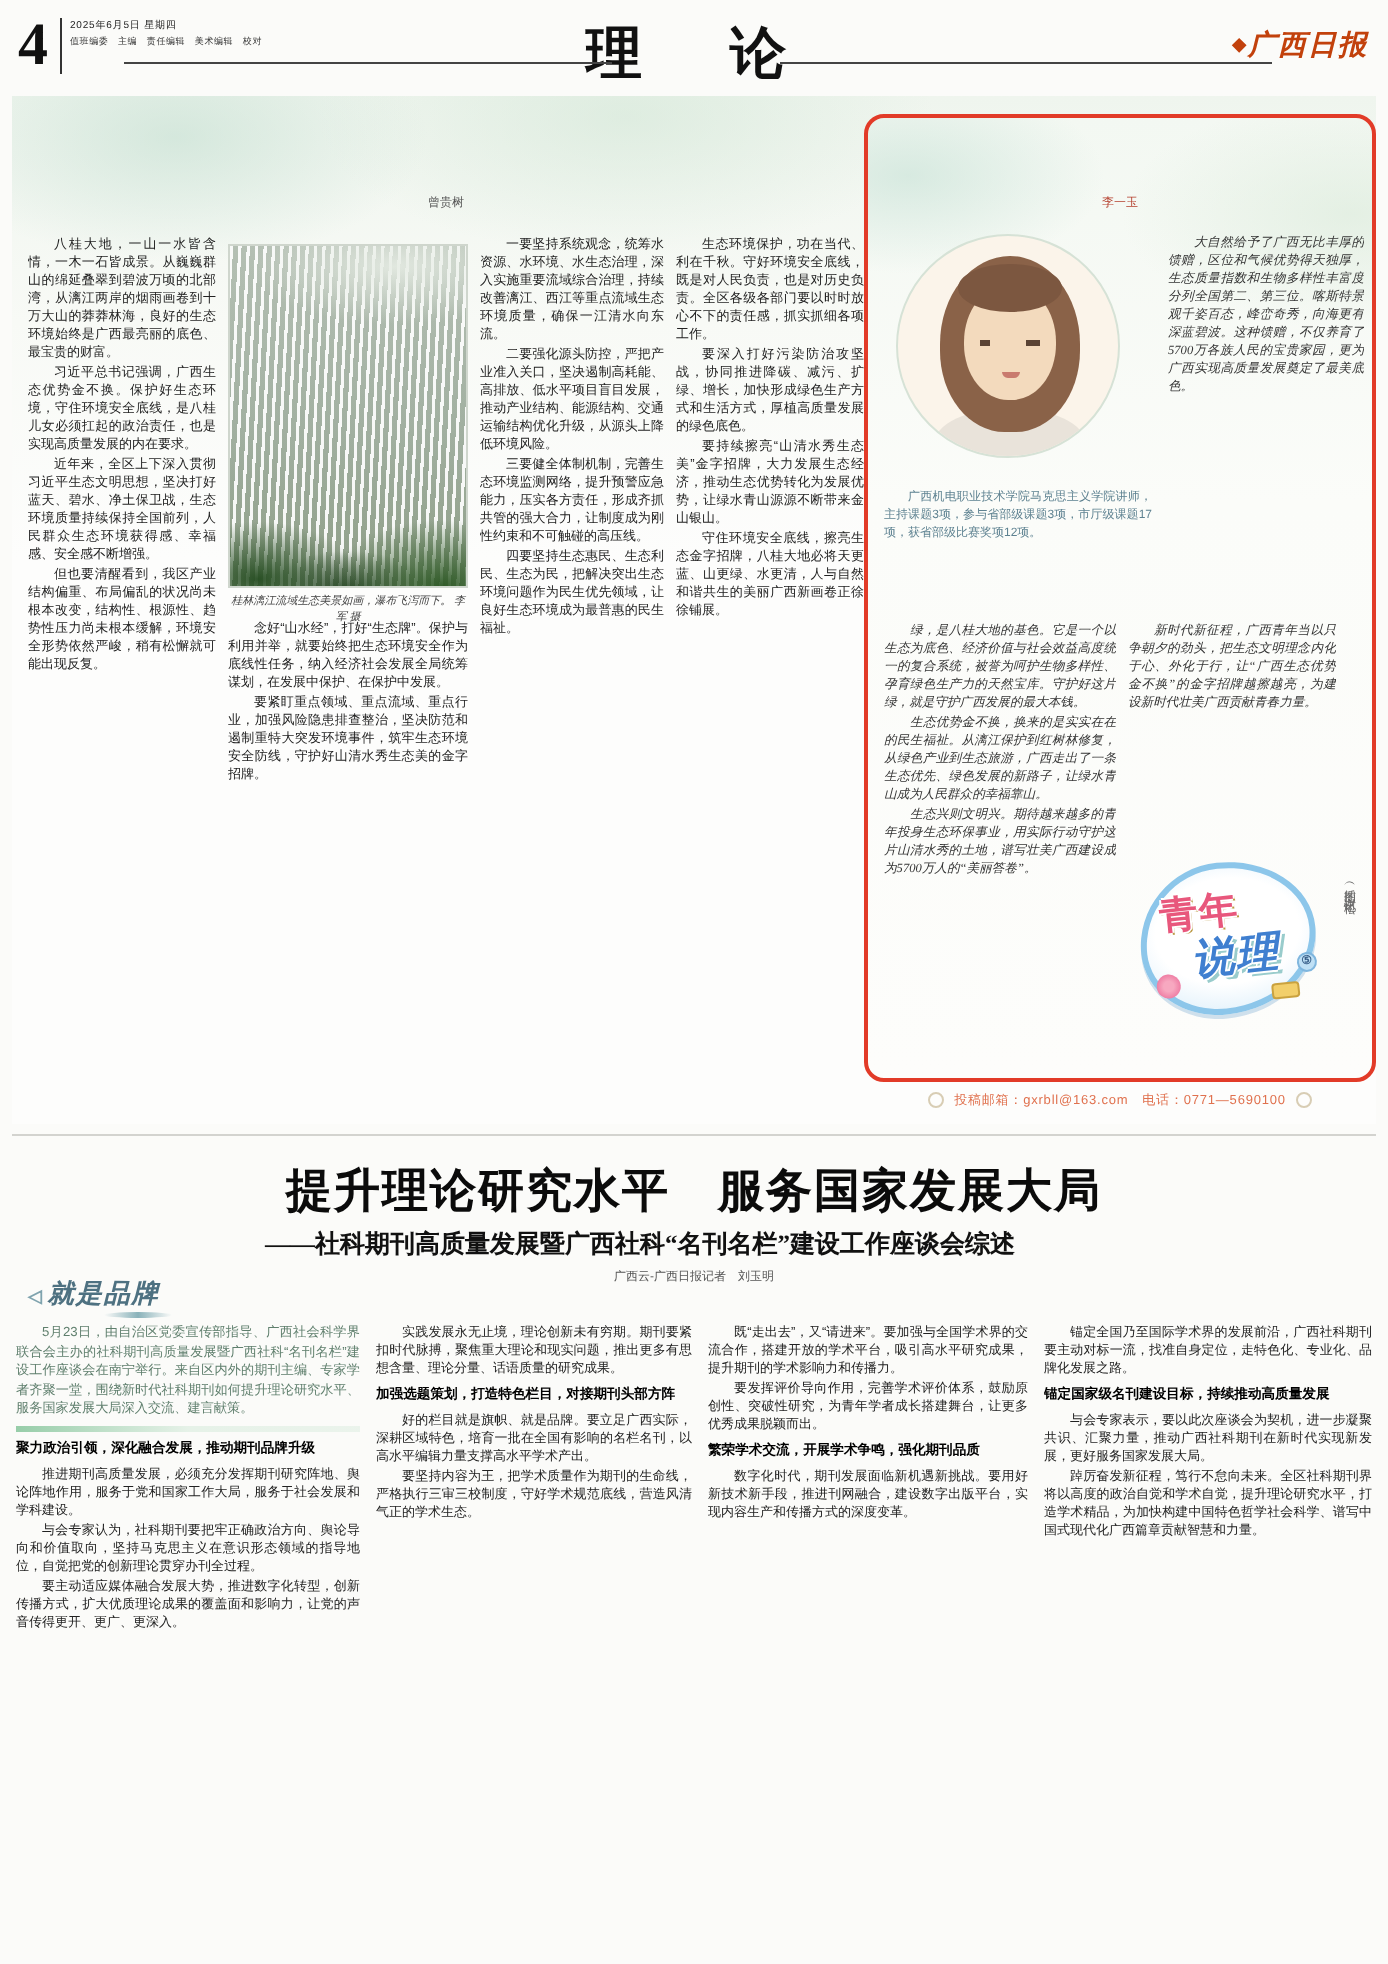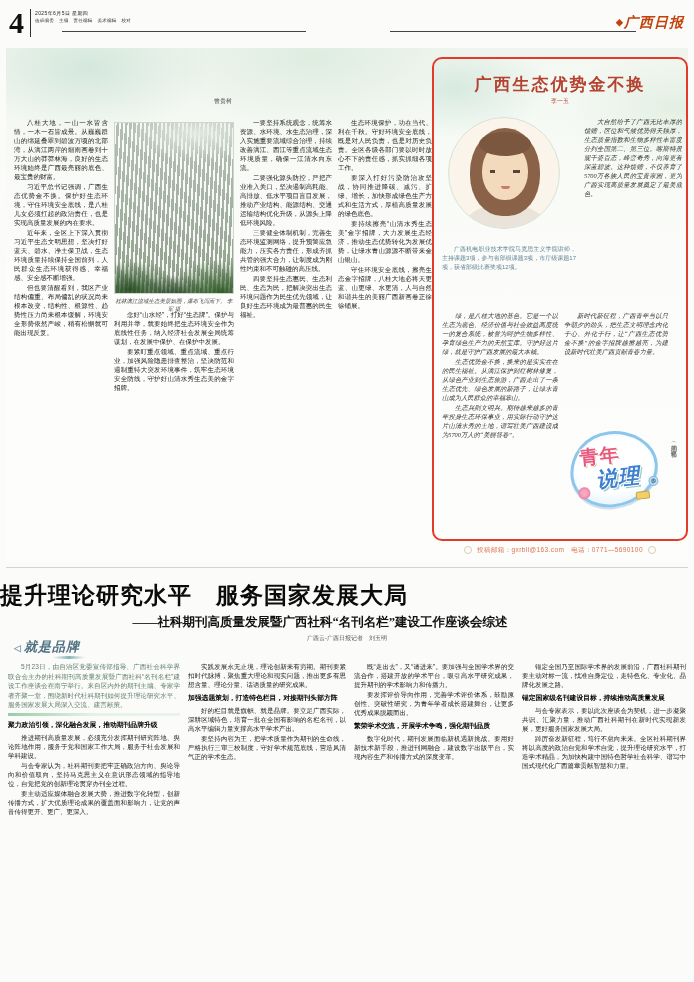--- a/index.html
+++ b/index.html
@@ -99,21 +99,21 @@
   .badge .dot5 { position:absolute; right:-2px; bottom:14px; width:10px; height:10px; border-radius:50%;
     background:#bfe0f5; border:1px solid #7fb6de; font:700 6px/9px "Liberation Sans",sans-serif; text-align:center; color:#39608a; }
   .illustration-credit { position:absolute; right:8px; top:380px; writing-mode:vertical-rl; font-size:6px; letter-spacing:1px; color:#666; }
 
   .contact-line { position:absolute; left:432px; top:546px; width:256px; text-align:center; font-size:6.5px; color:#e0714e; letter-spacing:.4px; }
   .contact-ring { display:inline-block; width:8px; height:8px; border:1px solid #d8cdb4; border-radius:50%; vertical-align:-2px; margin:0 5px; }
 
   .section-divider { position:absolute; left:6px; top:567px; width:682px; height:1px; background:#d3d3cf; }
 
   
-  .bottom-headline { position:absolute; left:0; top:580px; width:694px; text-align:left;
+  .bottom-headline { position:absolute; left:0; top:580px; width:694px; text-align:center;
     font:900 23px "Liberation Serif","DejaVu Serif",serif; color:#0b0b0b; letter-spacing:1px; }
   .bottom-subtitle { position:absolute; left:0; top:614px; width:640px; text-align:center;
     font:700 12.5px "Liberation Serif",serif; color:#111; }
   .bottom-byline { position:absolute; left:0; top:634px; width:694px; text-align:center; font-size:6px; color:#555; }
 
   .column-label { position:absolute; left:14px; top:638px; font:700 italic 13px "Liberation Serif",serif; color:#4e7181; letter-spacing:1px; }
   .column-label .mark { font-size:9px; font-style:normal; color:#7fa3ae; margin-right:2px; }
   .label-swoosh { position:absolute; left:52px; top:656px; width:34px; height:3px; border-radius:50%;
     background:linear-gradient(90deg, rgba(110,160,170,0), rgba(110,160,170,.8), rgba(110,160,170,0)); }
 
@@ -133,20 +133,23 @@
 </head>
 <body>
 
 <div class="header">
   <div class="page-num">4</div>
   <div class="head-vrule"></div>
   <div class="head-info">
     <div class="head-date">2025年6月5日 星期四</div>
     <div class="head-credits">值班编委　主编　责任编辑　美术编辑　校对</div>
   </div>
+  <div class="masthead">
+    <span class="masthead-title">理　论</span>
+  </div>
   <div class="mast-rule left"></div>
   <div class="mast-rule right"></div>
   <div class="brand"><span class="diamond">◆</span><span>广西日报</span></div>
 </div>
 
 <div class="top-panel">
   <div class="main-byline">曾贵树</div>
 
   <div class="col c1">
       <p>八桂大地，一山一水皆含情，一木一石皆成景。从巍巍群山的绵延叠翠到碧波万顷的北部湾，从漓江两岸的烟雨画卷到十万大山的莽莽林海，良好的生态环境始终是广西最亮丽的底色、最宝贵的财富。</p>
@@ -168,21 +171,20 @@
     </div>
   <div class="col c4">
       <p>生态环境保护，功在当代、利在千秋。守好环境安全底线，既是对人民负责，也是对历史负责。全区各级各部门要以时时放心不下的责任感，抓实抓细各项工作。</p>
       <p>要深入打好污染防治攻坚战，协同推进降碳、减污、扩绿、增长，加快形成绿色生产方式和生活方式，厚植高质量发展的绿色底色。</p>
       <p>要持续擦亮“山清水秀生态美”金字招牌，大力发展生态经济，推动生态优势转化为发展优势，让绿水青山源源不断带来金山银山。</p>
       <p>守住环境安全底线，擦亮生态金字招牌，八桂大地必将天更蓝、山更绿、水更清，人与自然和谐共生的美丽广西新画卷正徐徐铺展。</p>
     </div>
 </div>
 
 <div class="feature-box">
-  <div class="feature-headline">广西生态优势金不换</div>
   <div class="feature-byline">李一玉</div>
 
   <div class="portrait">
     <div class="shoulders"></div>
     <div class="hair"></div>
     <div class="face"></div>
     <div class="fringe"></div>
     <div class="eyes"></div>
     <div class="mouth"></div>
   </div>

